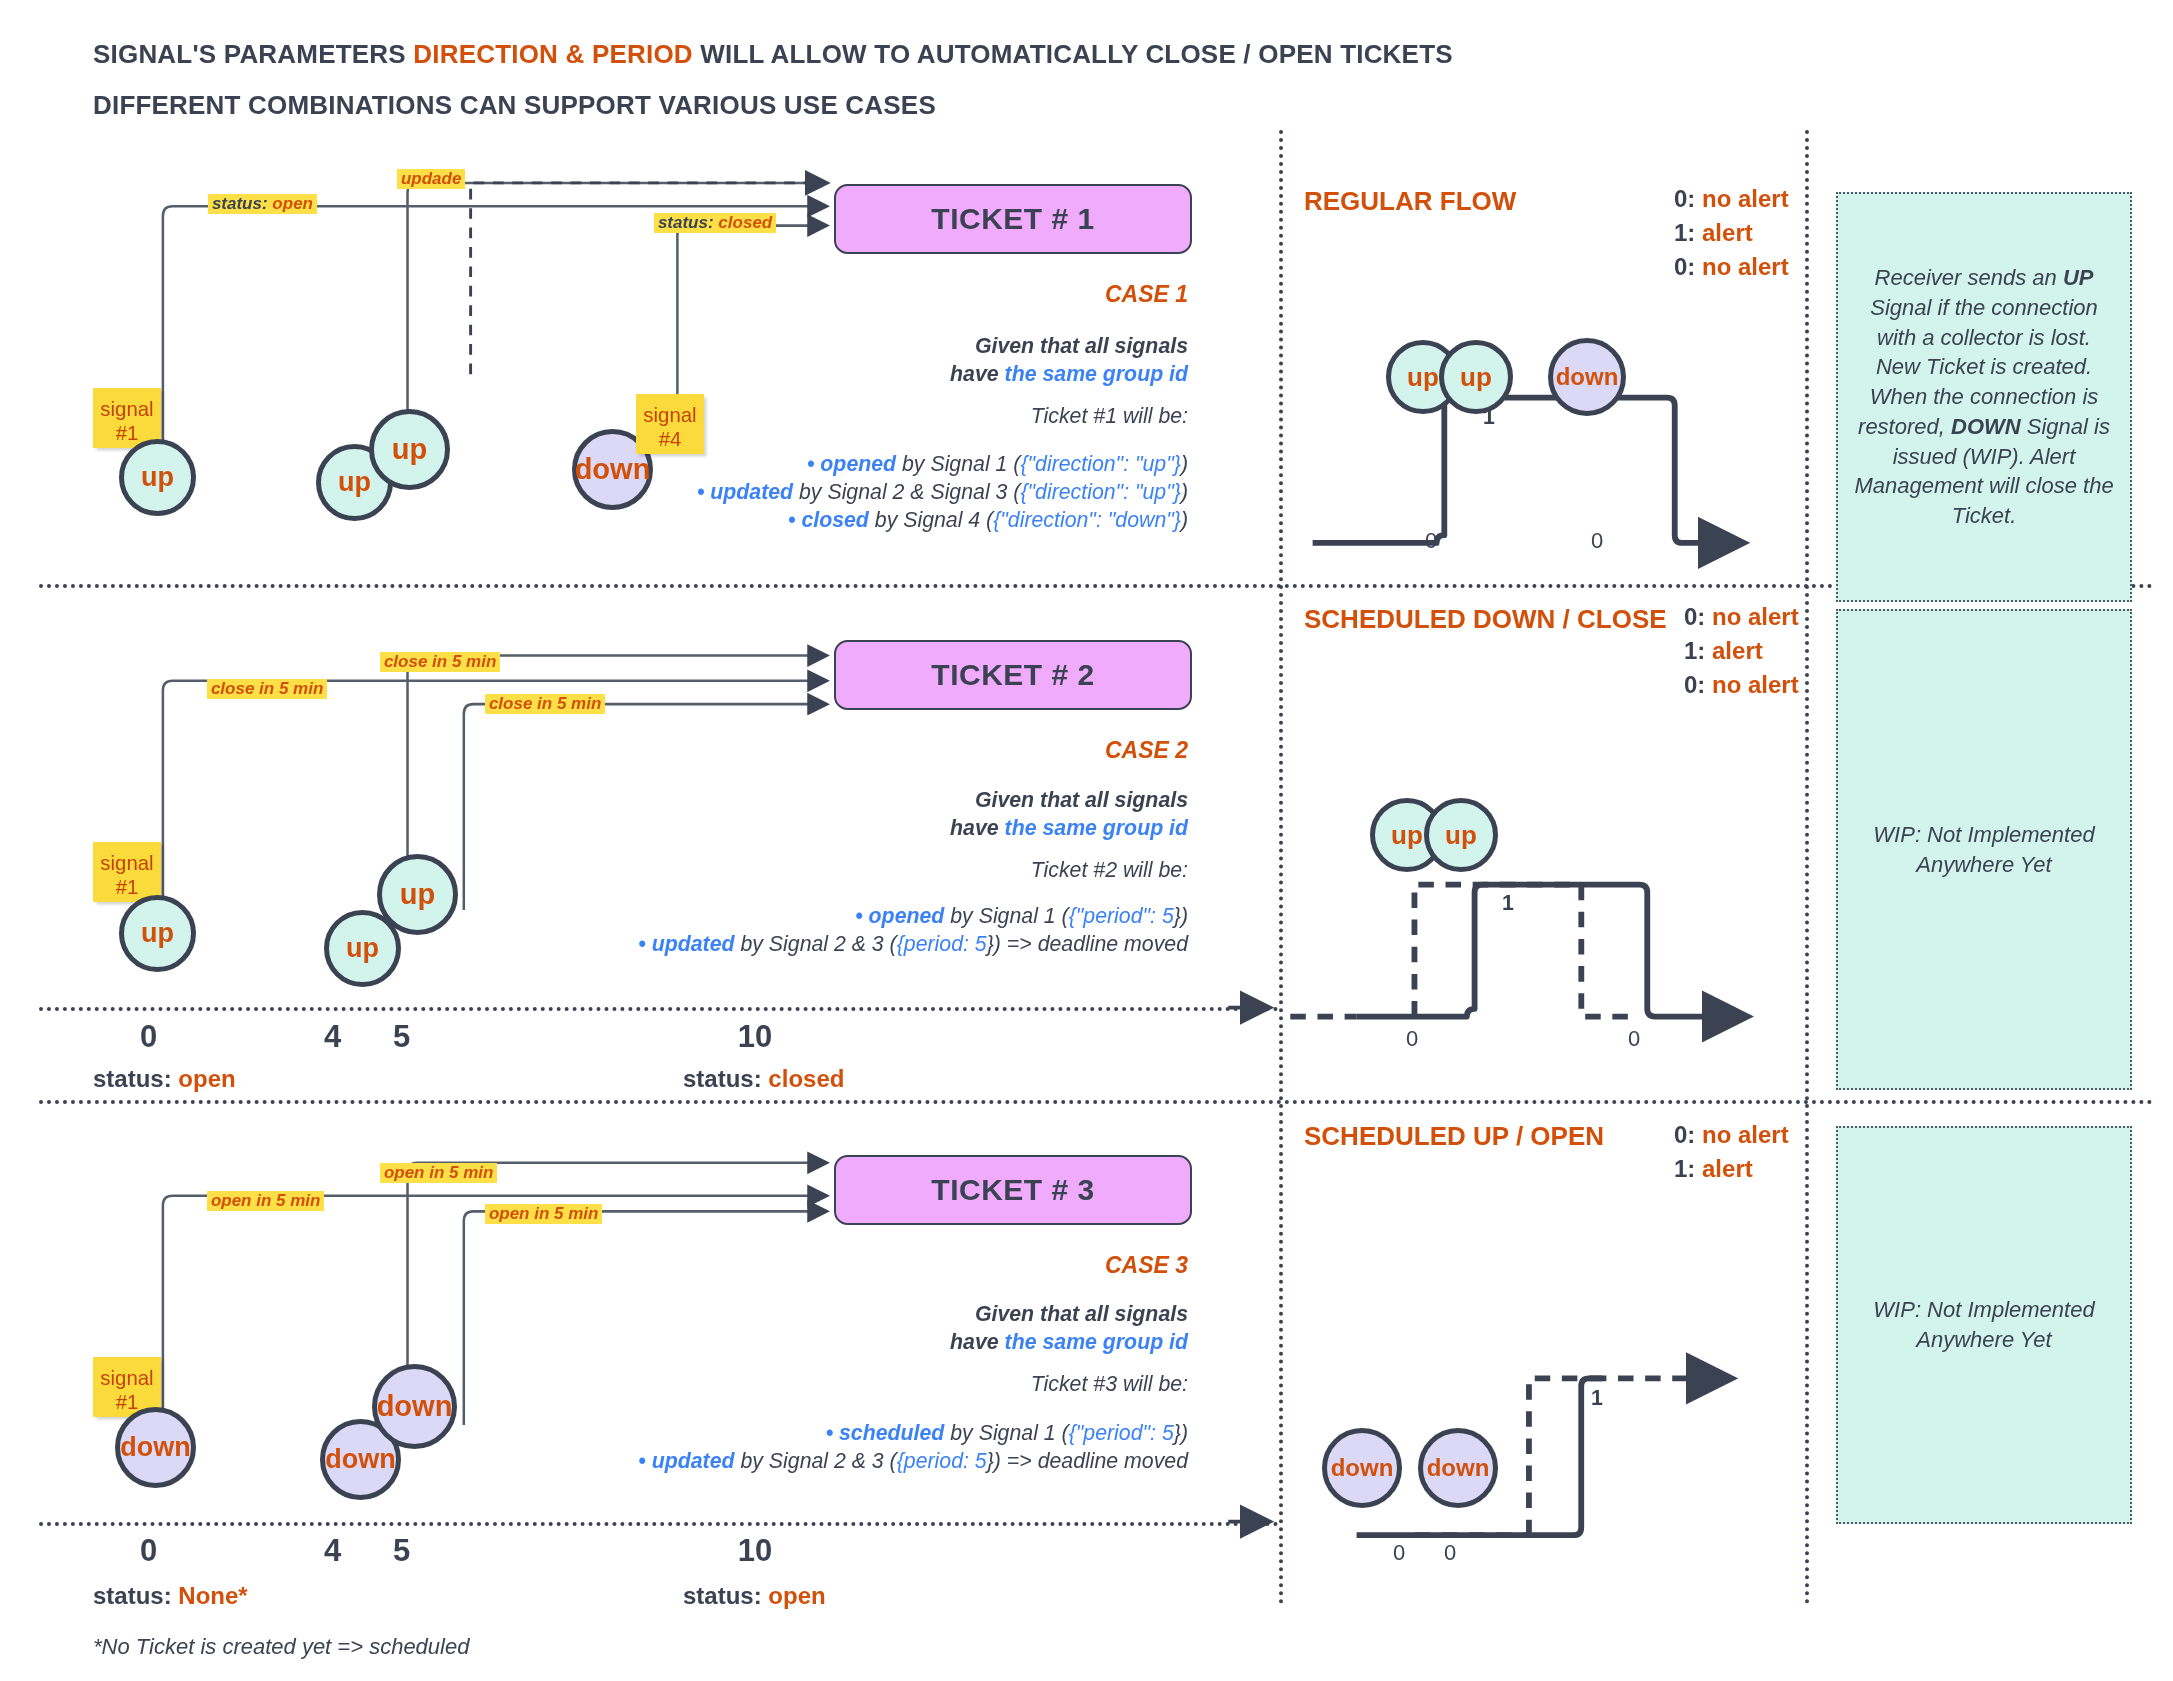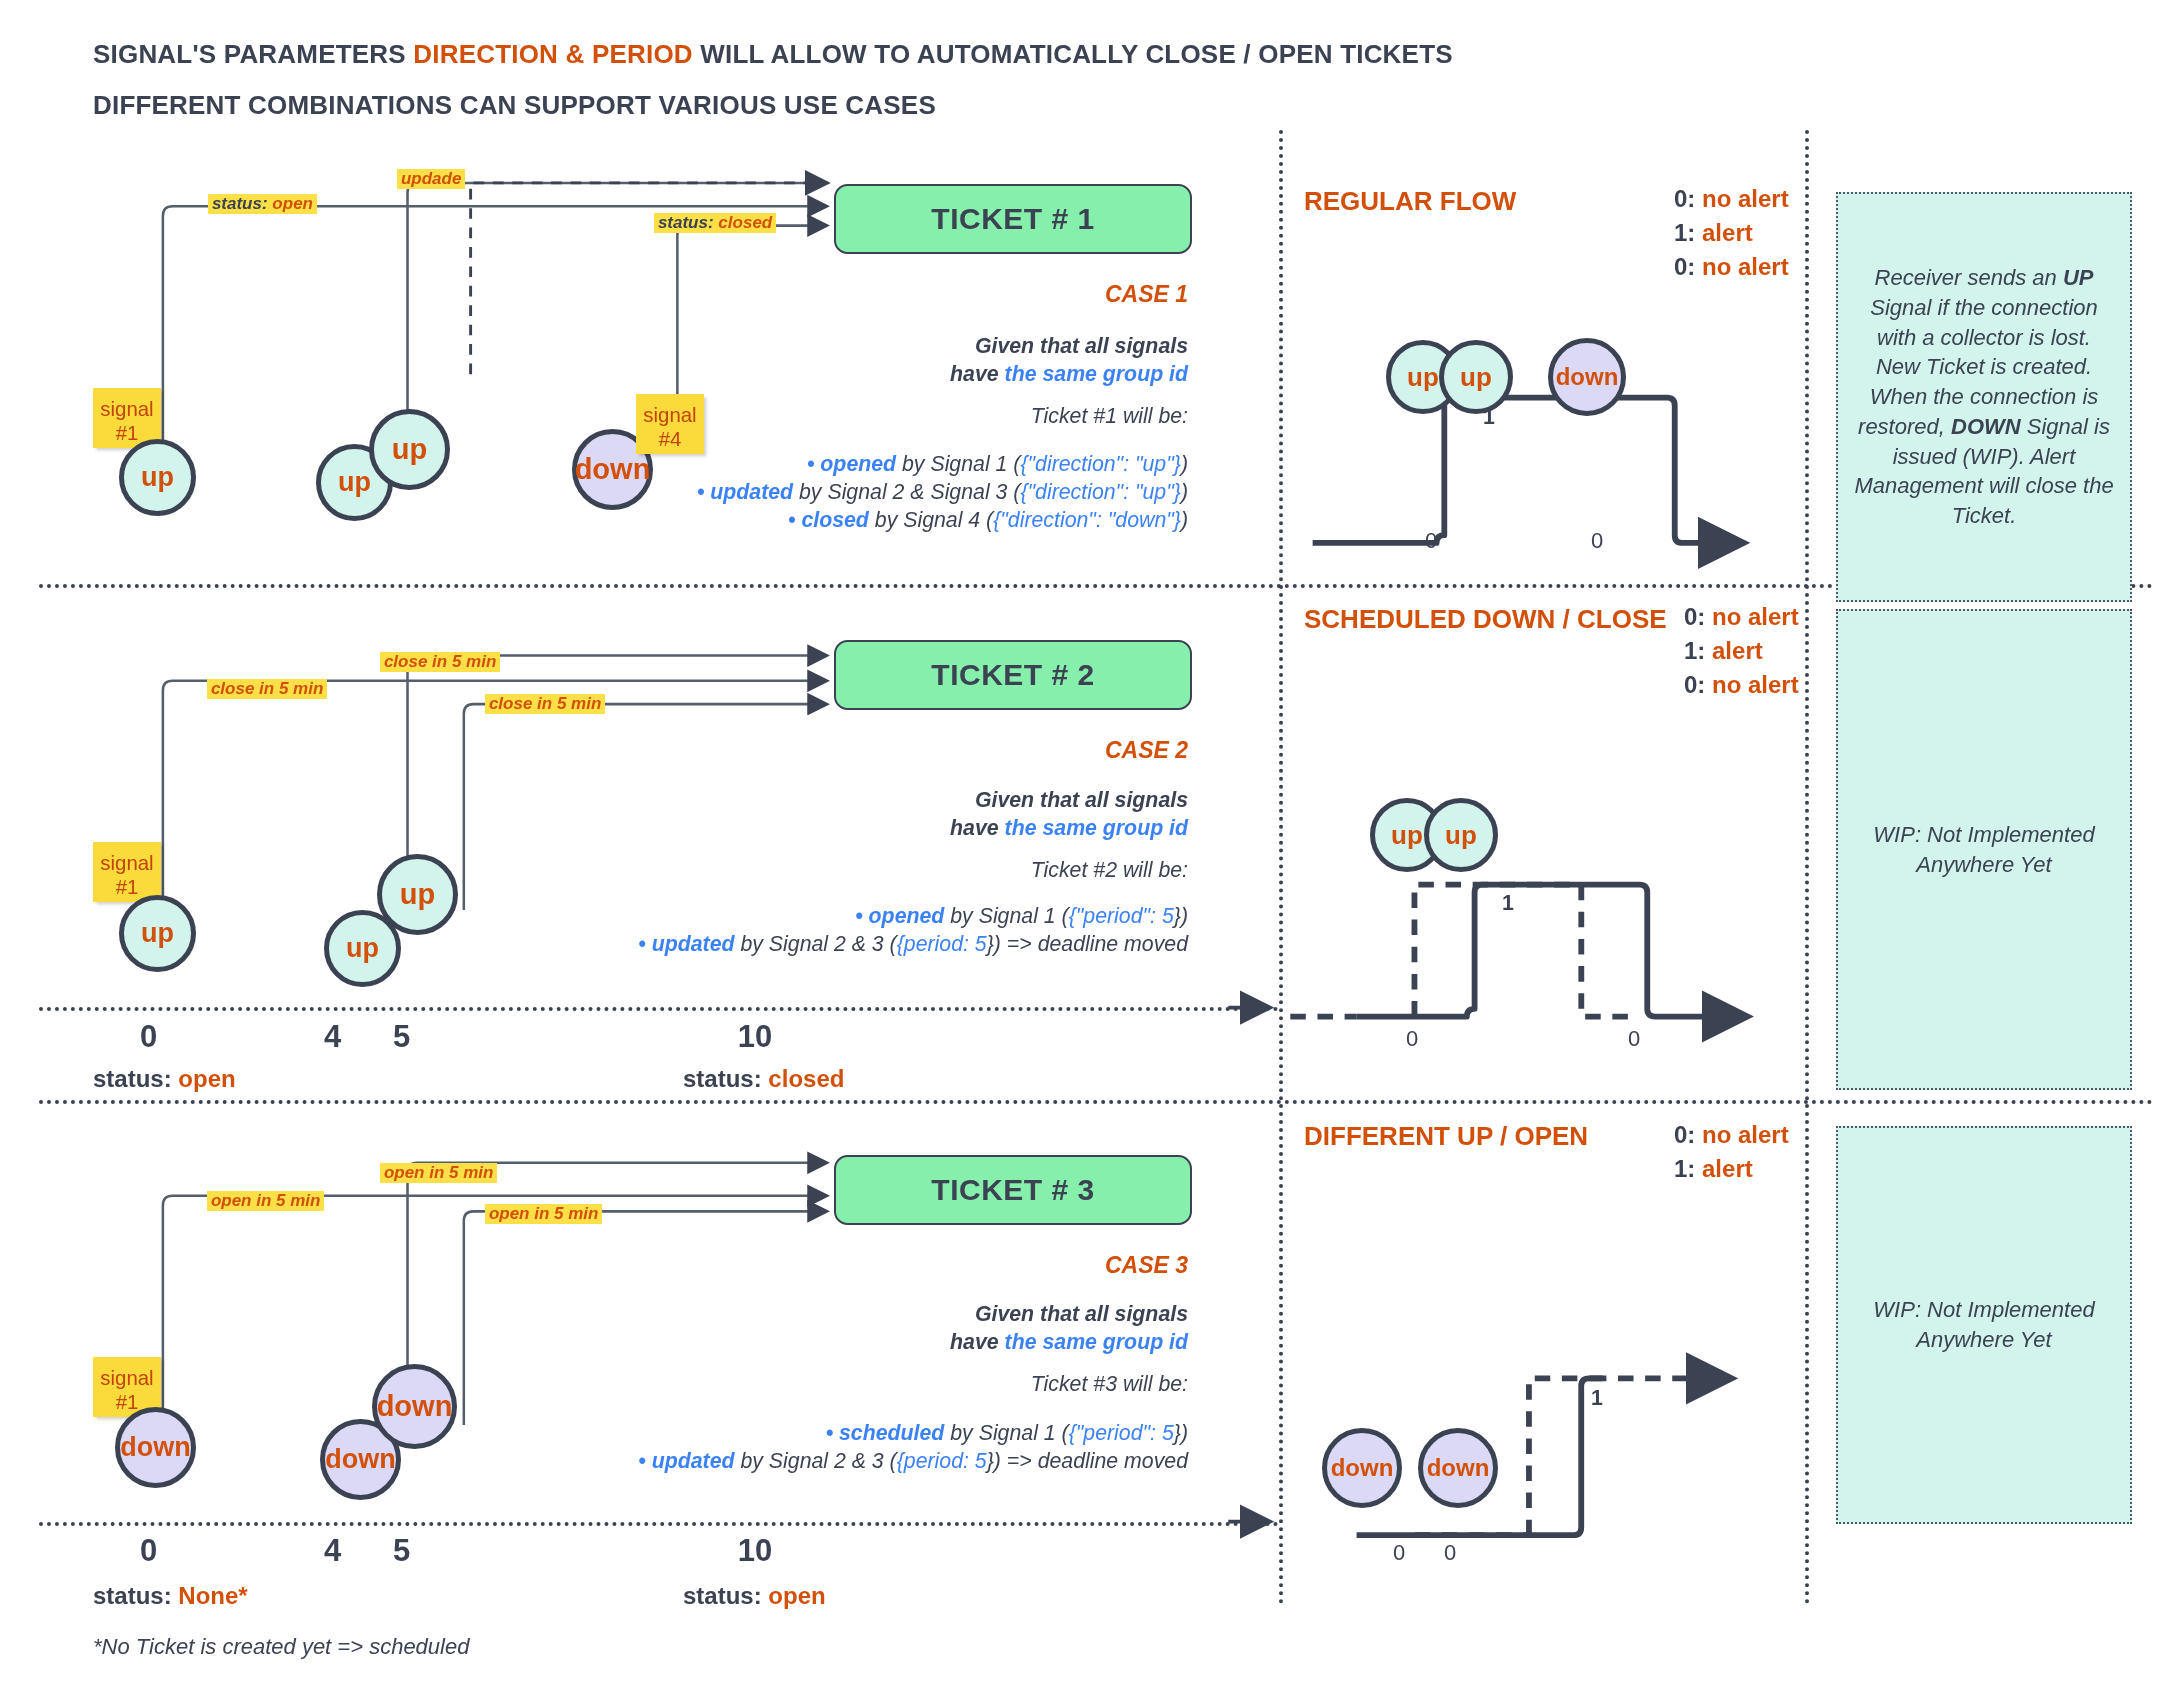--- a/index.html
+++ b/index.html
@@ -18,21 +18,21 @@
   .accent{color:#d2500a;}
   
   .h-dotted{
     position:absolute;height:0;border-top:4.9px dotted #3b4252;
   }
   .v-dotted{
     position:absolute;width:0;border-left:4.9px dotted #3b4252;
   }
   
   .ticket{
-    position:absolute;background:#86efac;border:2.9px solid #3b4252;border-radius:13.6px;
+    position:absolute;background:#f0abfc;border:2.9px solid #3b4252;border-radius:13.6px;
     display:flex;align-items:center;justify-content:center;
     font-weight:bold;font-size:30px;color:#3b4252;letter-spacing:0.5px;
   }
   
   .sig{
     position:absolute;border:5.8px solid #3b4252;border-radius:50%;
     display:flex;align-items:center;justify-content:center;
     font-weight:bold;color:#d2500a;box-sizing:border-box;
   }
   .sig.up{background:#d2f4ec;}
@@ -295,21 +295,21 @@
     <span>up</span>
   </div>
 <div class="abs" style="left:1502px;top:891px;font-size:21.3px;font-weight:bold;color:#3b4252;"><span>1</span></div>
 <div class="abs" style="left:1406px;top:1026px;font-size:22px;color:#3b4252;"><span>0</span></div>
 <div class="abs" style="left:1628px;top:1026px;font-size:22px;color:#3b4252;"><span>0</span></div>
 
 <div class="note-box" style="left:1836px;top:609px;width:296px;height:481px;">
   <div>WIP: Not Implemented Anywhere Yet</div>
 </div>
 
-<div class="panel-title" style="left:1304px;top:1121px;"><span>DIFFERENT UP / OPEN</span></div>
+<div class="panel-title" style="left:1304px;top:1121px;"><span>SCHEDULED UP / OPEN</span></div>
 <div class="alert-legend" style="left:1674px;top:1118px;">
   <div><span>0: </span><span class="o">no alert</span></div>
   <div><span>1: </span><span class="o">alert</span></div>
 </div>
 <svg width="485" height="213" style="left:1300px;top:1359px;" viewBox="0 0 500 220">
 
   <path d="M118,182 L236,182 M236,182 L236,20 L300,20 M300,20 L440,20" fill="none" stroke="#3b4252" stroke-width="6" stroke-dasharray="16 12" stroke-linejoin="round" marker-end="url(#arrow)"></path>
 
   <path d="M58,182 L282,182 Q290,182 290,174 L290,28 Q290,20 298,20 L312,20" fill="none" stroke="#3b4252" stroke-width="6" stroke-linejoin="round"></path>
 </svg>

